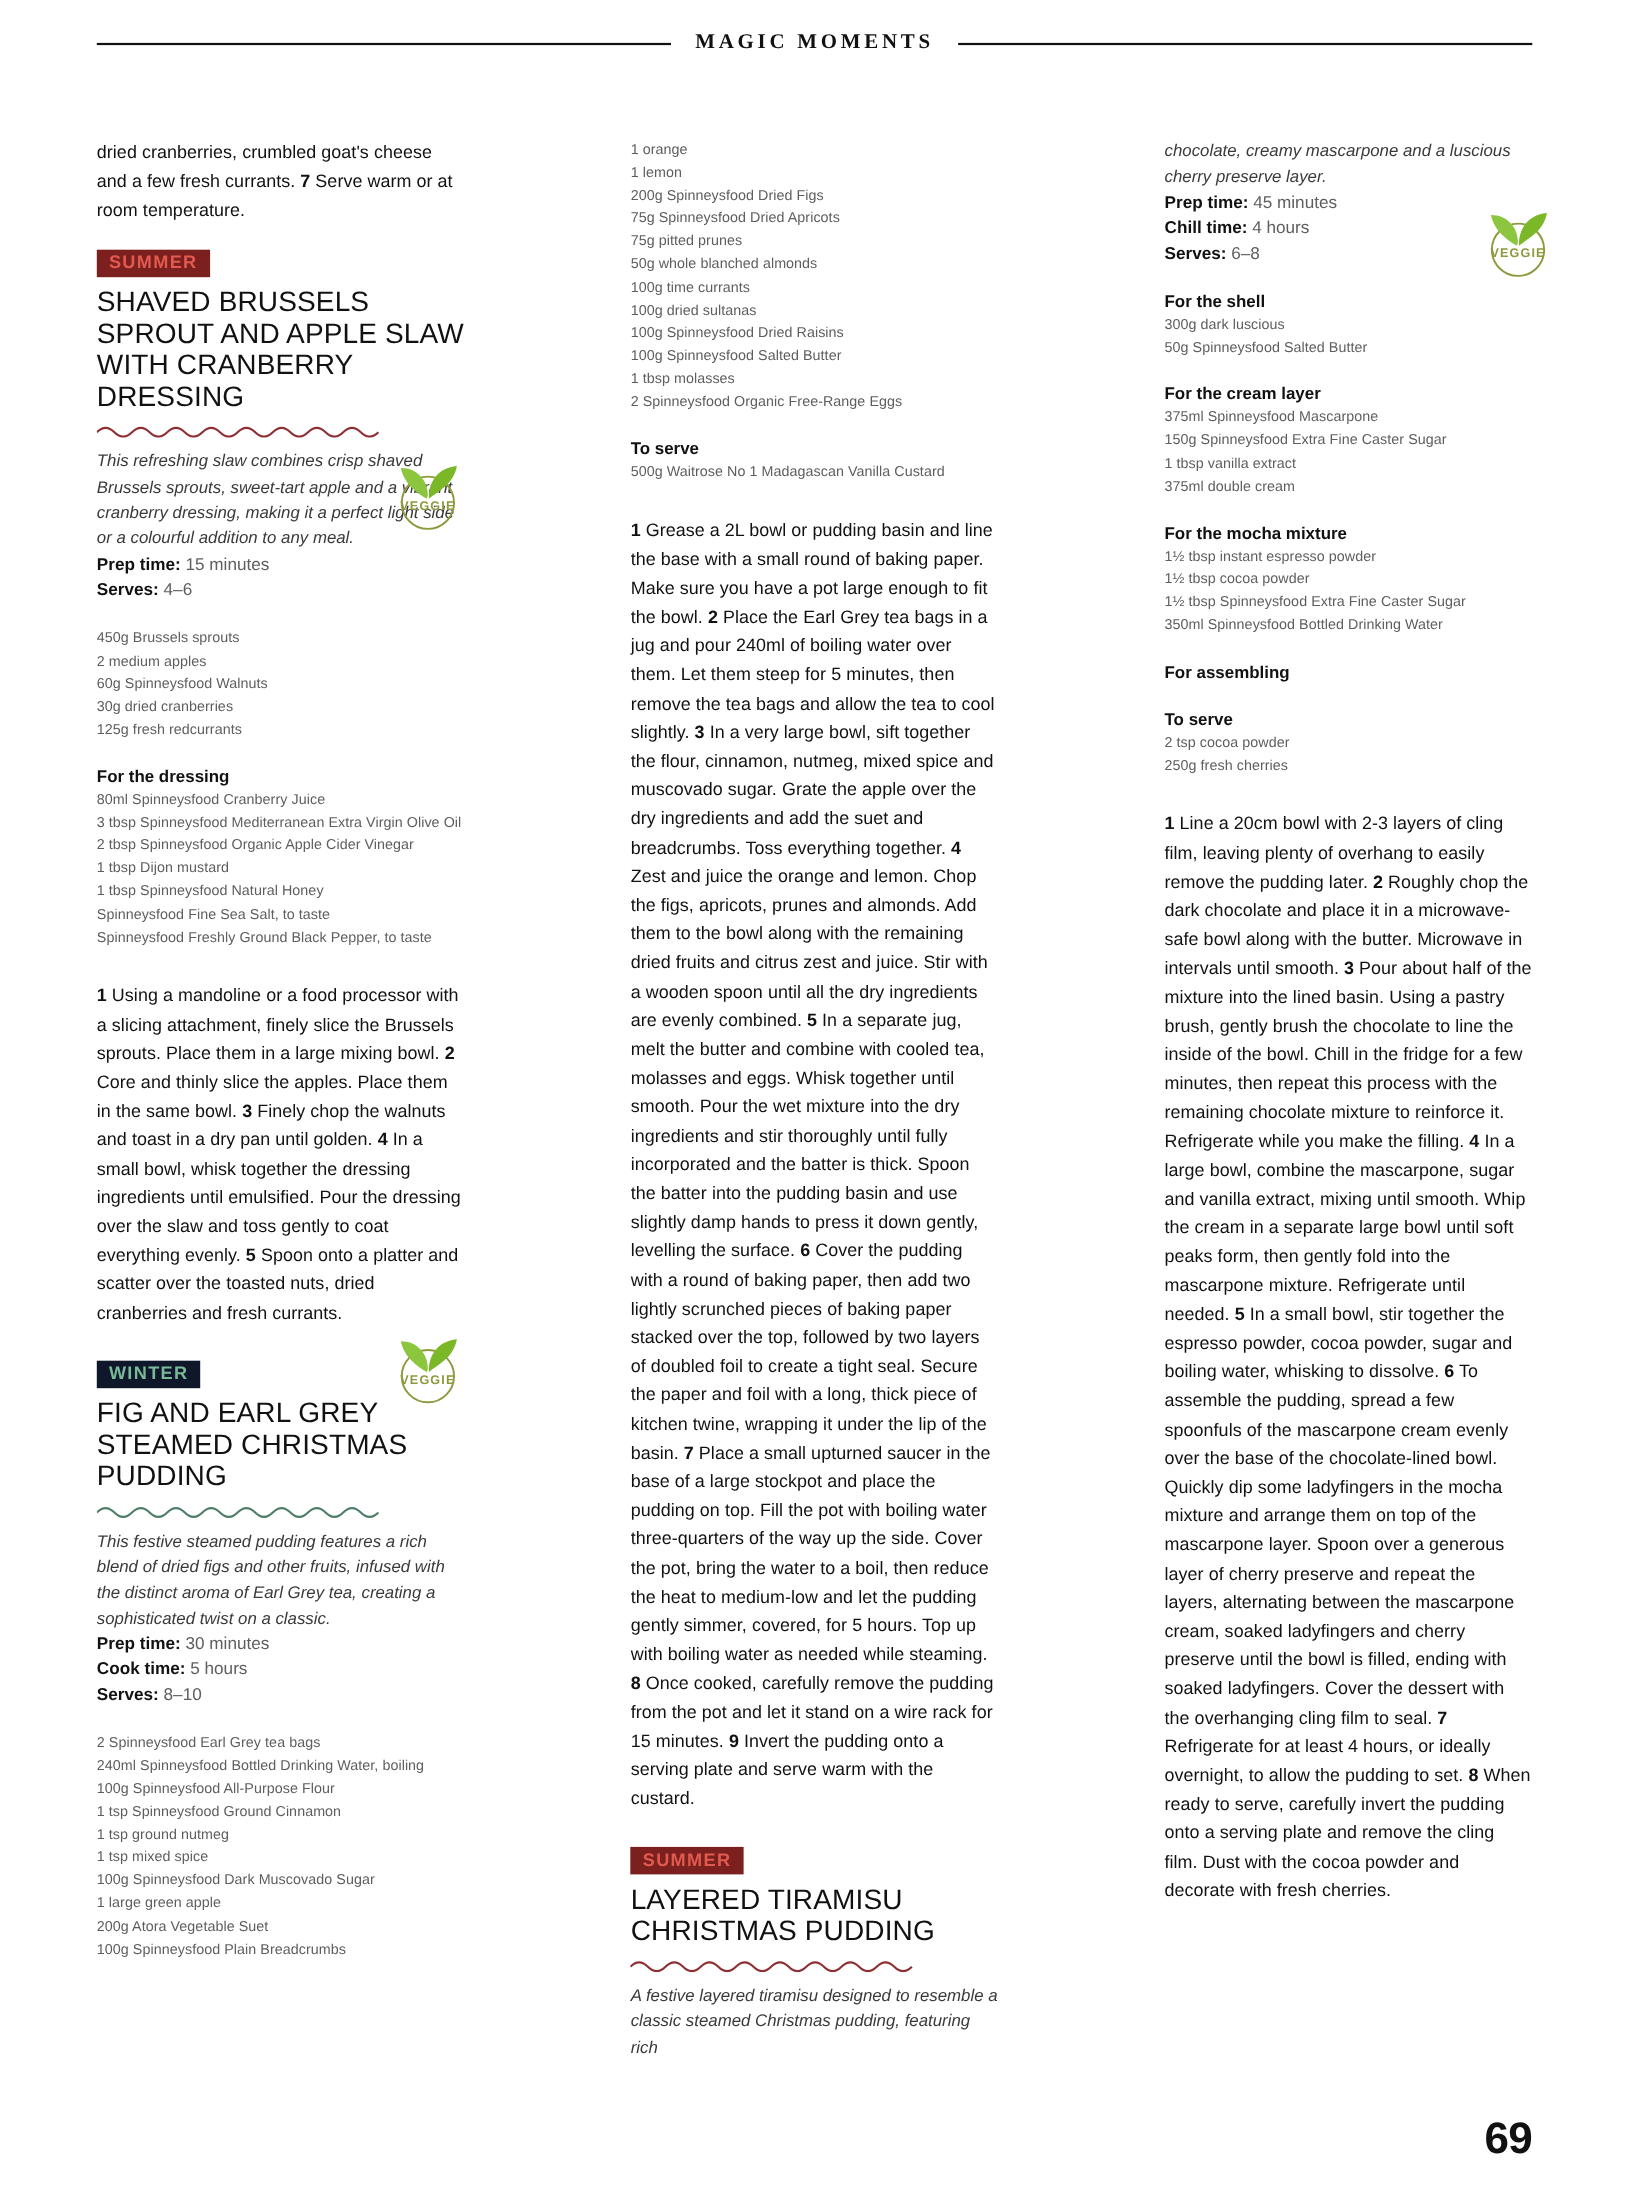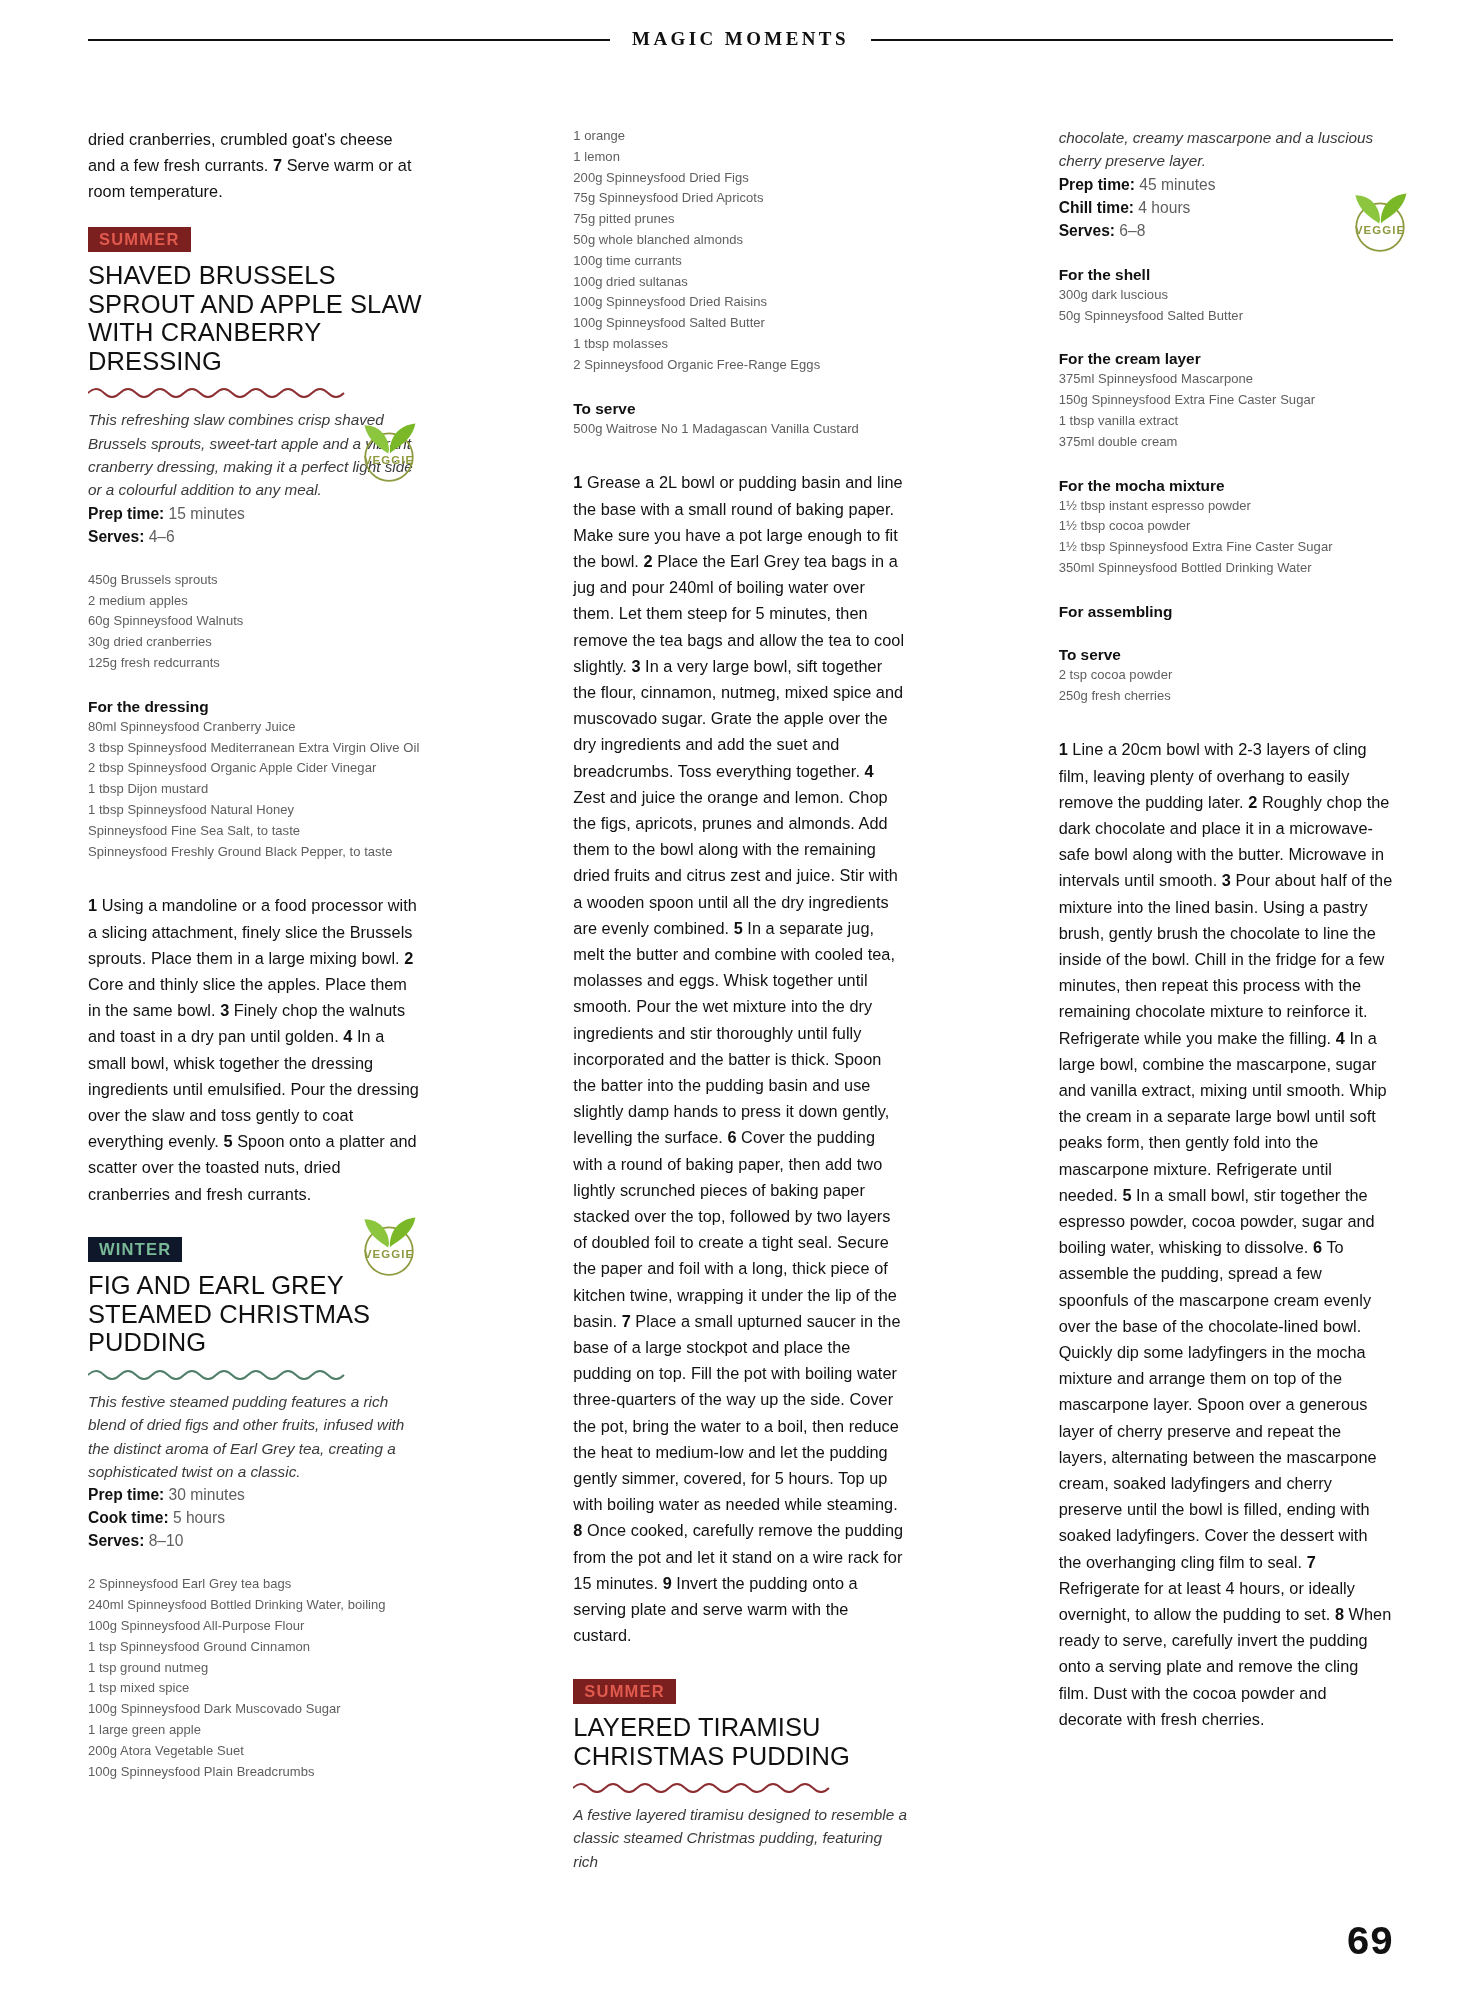--- a/index.html
+++ b/index.html
@@ -160,21 +160,20 @@
   
   .folio {
     position: absolute;
     right: 88px;
     bottom: 36px;
     font-size: 40px;
     font-weight: bold;
     color: #111111;
     letter-spacing: -0.5px;
     line-height: 1;
-    font-family: Liberation Mono, monospace;
   }
 </style>
 </head>
 <body>
 
 <div class="page">
 
   <div class="runhead">
     <span class="rule"></span>
     <span class="title">MAGIC MOMENTS</span>

